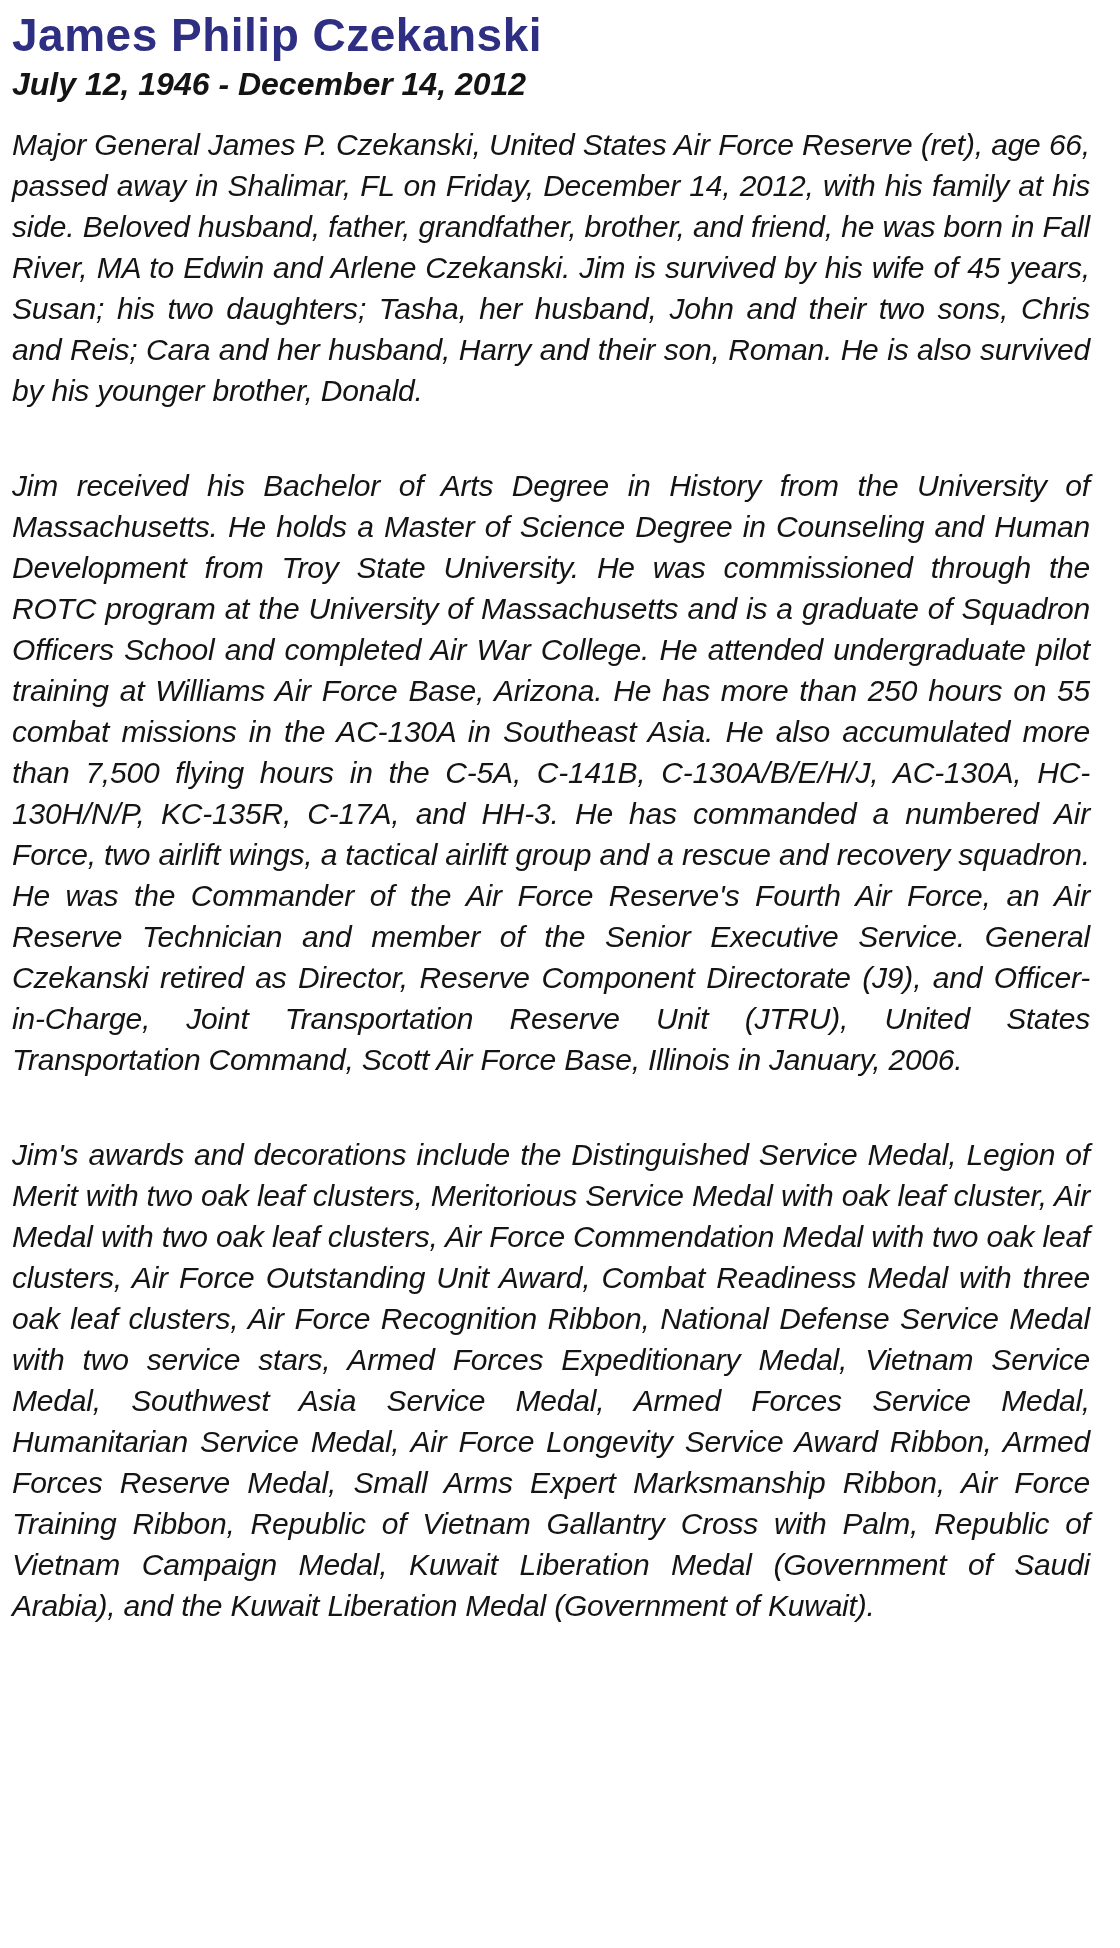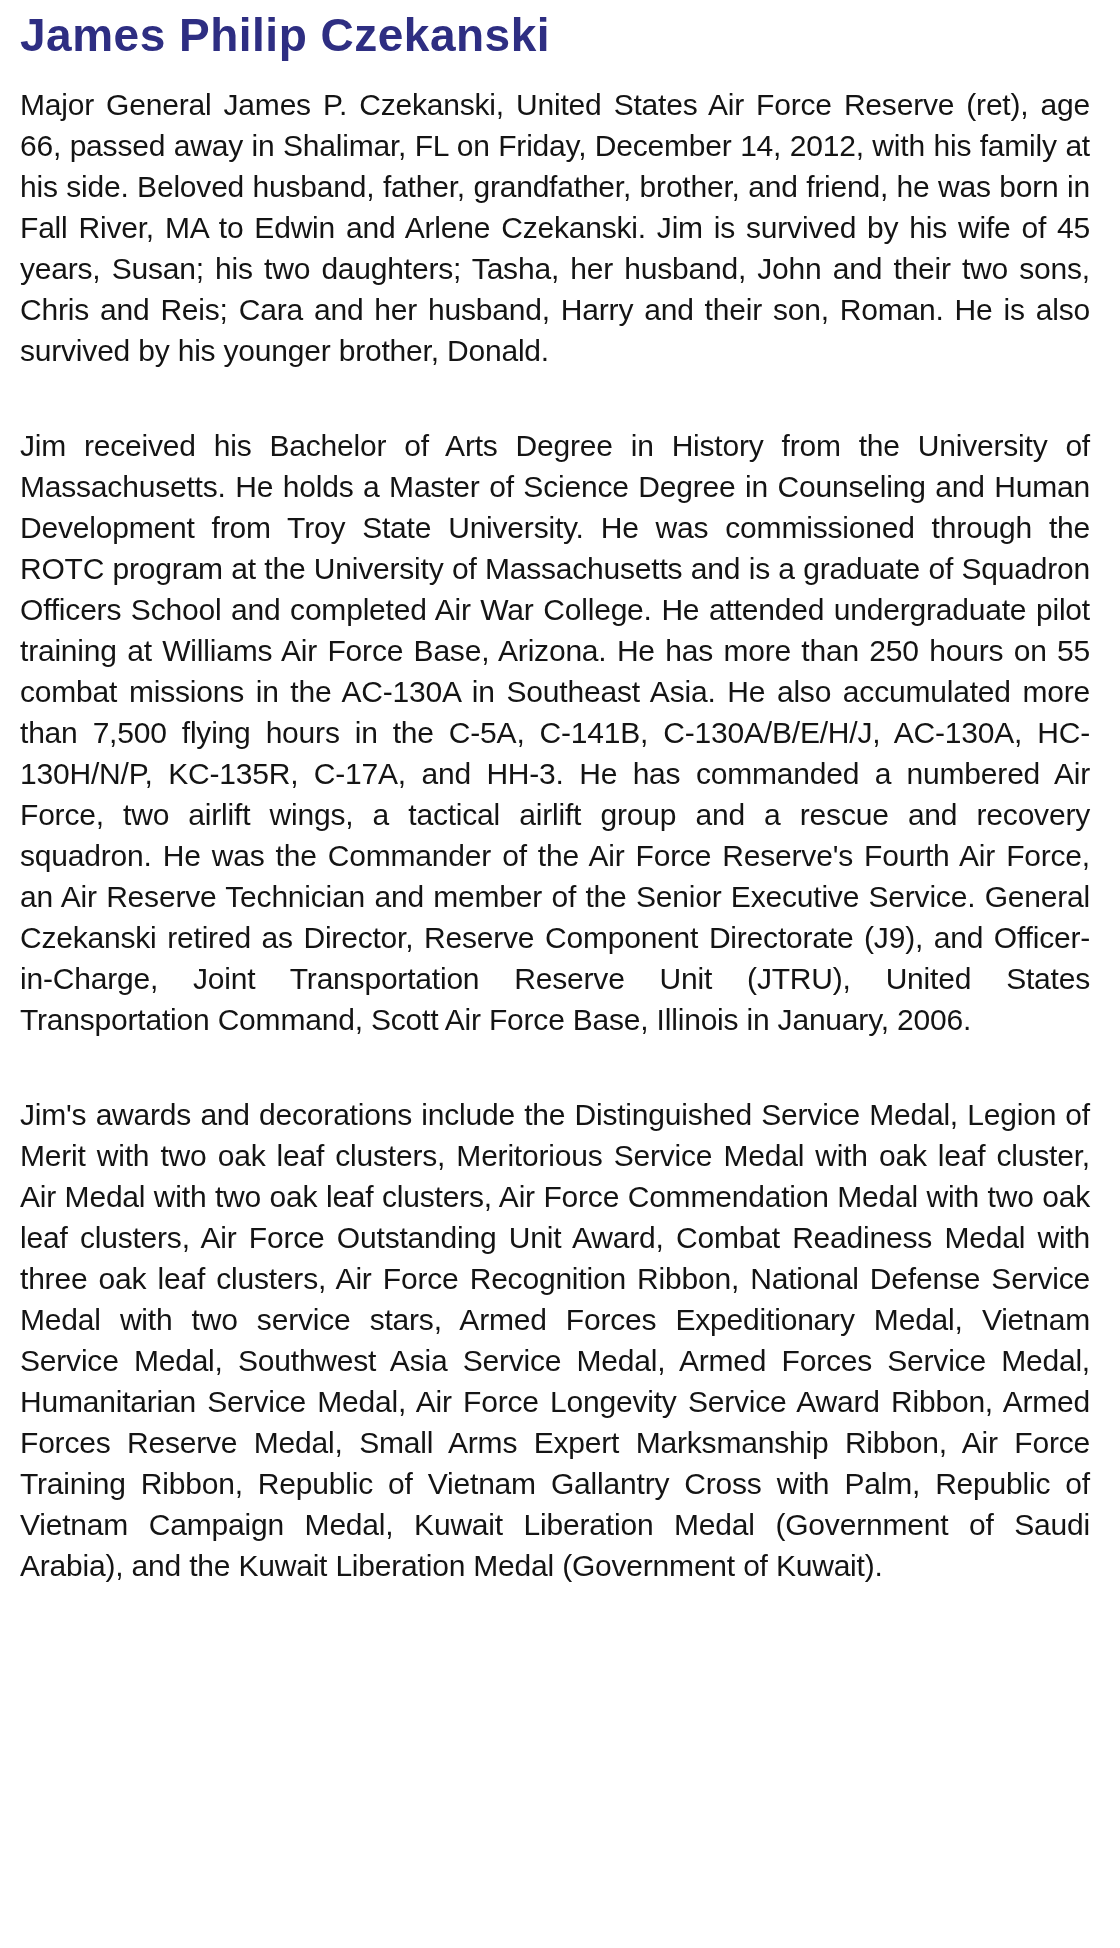--- a/index.html
+++ b/index.html
@@ -10,54 +10,56 @@
   * { margin: 0; padding: 0; box-sizing: border-box; }
   html, body {
     background: var(--bg-color);
   }
   body {
     width: 1120px;
     min-height: 1948px;
     font-family: "Liberation Sans", "DejaVu Sans", sans-serif;
   }
   .doc {
-    padding: 10px 30px 40px 20px;
+    padding: 10px 30px 40px 12px;
   }
   .doc-title {
     color: var(--title-color);
     font-size: 46px;
     font-weight: bold;
     letter-spacing: 0.5px;
     line-height: 1.12;
   }
   .doc-dates {
     color: var(--body-color);
     font-size: 32px;
     font-style: italic;
     font-weight: 600;
     margin-top: 4px;
     line-height: 1.15;
   }
   .doc-body {
     margin-top: 22px;
+    font-style: italic;
   }
   .doc-body p {
     color: var(--body-color);
     font-size: 30px;
     line-height: 41px;
     text-align: justify;
     letter-spacing: -0.2px;
   }
   .doc-body p + p {
     margin-top: 54px;
   }
 </style>
 </head>
 <body>
 
 <div class="doc">
   <h1 class="doc-title">James Philip Czekanski</h1>
+  <div class="doc-dates">July 12, 1946 - December 14, 2012</div>
   <div class="doc-body">
     <p>Major General James P. Czekanski, United States Air Force Reserve (ret), age 66, passed away in Shalimar, FL on Friday, December 14, 2012, with his family at his side. Beloved husband, father, grandfather, brother, and friend, he was born in Fall River, MA to Edwin and Arlene Czekanski. Jim is survived by his wife of 45 years, Susan; his two daughters; Tasha, her husband, John and their two sons, Chris and Reis; Cara and her husband, Harry and their son, Roman. He is also survived by his younger brother, Donald.</p>
     <p>Jim received his Bachelor of Arts Degree in History from the University of Massachusetts. He holds a Master of Science Degree in Counseling and Human Development from Troy State University. He was commissioned through the ROTC program at the University of Massachusetts and is a graduate of Squadron Officers School and completed Air War College. He attended undergraduate pilot training at Williams Air Force Base, Arizona. He has more than 250 hours on 55 combat missions in the AC-130A in Southeast Asia. He also accumulated more than 7,500 flying hours in the C-5A, C-141B, C-130A/B/E/H/J, AC-130A, HC-130H/N/P, KC-135R, C-17A, and HH-3. He has commanded a numbered Air Force, two airlift wings, a tactical airlift group and a rescue and recovery squadron. He was the Commander of the Air Force Reserve's Fourth Air Force, an Air Reserve Technician and member of the Senior Executive Service. General Czekanski retired as Director, Reserve Component Directorate (J9), and Officer-in-Charge, Joint Transportation Reserve Unit (JTRU), United States Transportation Command, Scott Air Force Base, Illinois in January, 2006.</p>
     <p>Jim's awards and decorations include the Distinguished Service Medal, Legion of Merit with two oak leaf clusters, Meritorious Service Medal with oak leaf cluster, Air Medal with two oak leaf clusters, Air Force Commendation Medal with two oak leaf clusters, Air Force Outstanding Unit Award, Combat Readiness Medal with three oak leaf clusters, Air Force Recognition Ribbon, National Defense Service Medal with two service stars, Armed Forces Expeditionary Medal, Vietnam Service Medal, Southwest Asia Service Medal, Armed Forces Service Medal, Humanitarian Service Medal, Air Force Longevity Service Award Ribbon, Armed Forces Reserve Medal, Small Arms Expert Marksmanship Ribbon, Air Force Training Ribbon, Republic of Vietnam Gallantry Cross with Palm, Republic of Vietnam Campaign Medal, Kuwait Liberation Medal (Government of Saudi Arabia), and the Kuwait Liberation Medal (Government of Kuwait).</p>
   </div>
 </div>
 
 </body></html>

